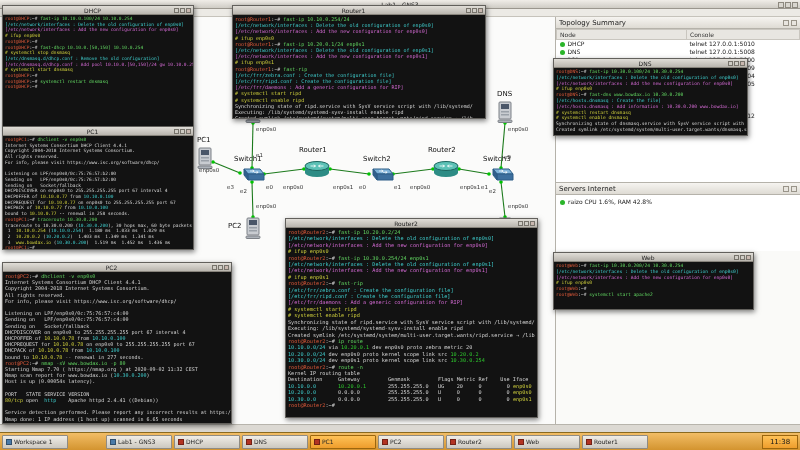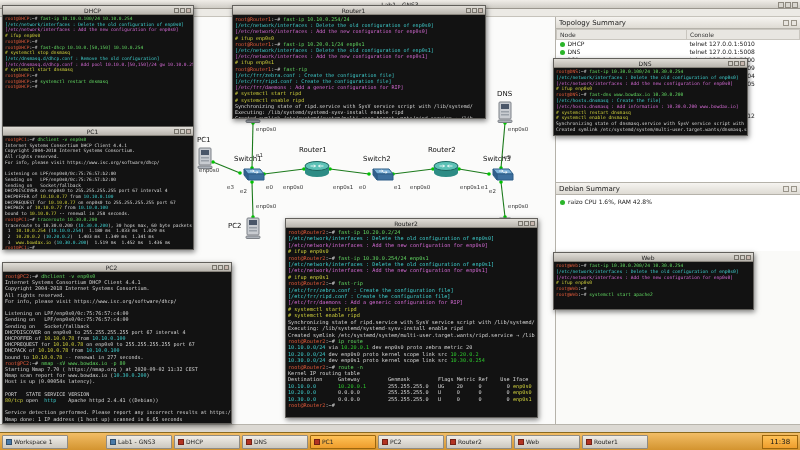--- a/index.html
+++ b/index.html
@@ -131,21 +131,21 @@
               </tr>
               <tr>
                 <td><span class="dot"></span>Web</td>
                 <td>telnet 127.0.0.1:5012</td>
               </tr>
             </tbody>
         </table>
       </div>
       <div id="servers-panel">
         <div class="panel-header">
-          <span>Debian Summary</span>
+          <span>Servers Internet</span>
           <span class="ph-btns">
             <span class="ph-btn"></span>
             <span class="ph-btn"></span>
           </span>
         </div>
         <div id="servers-rows">
             <div class="server-row"><span class="dot"></span>raizo CPU 1.6%, RAM 42.8%</div>
           </div>
       </div>
     </div>

